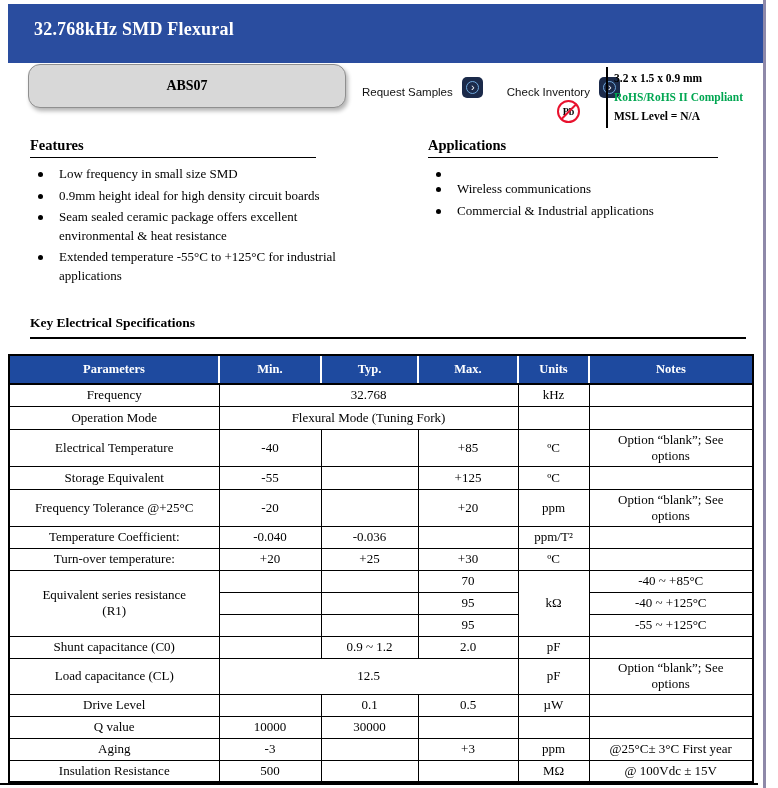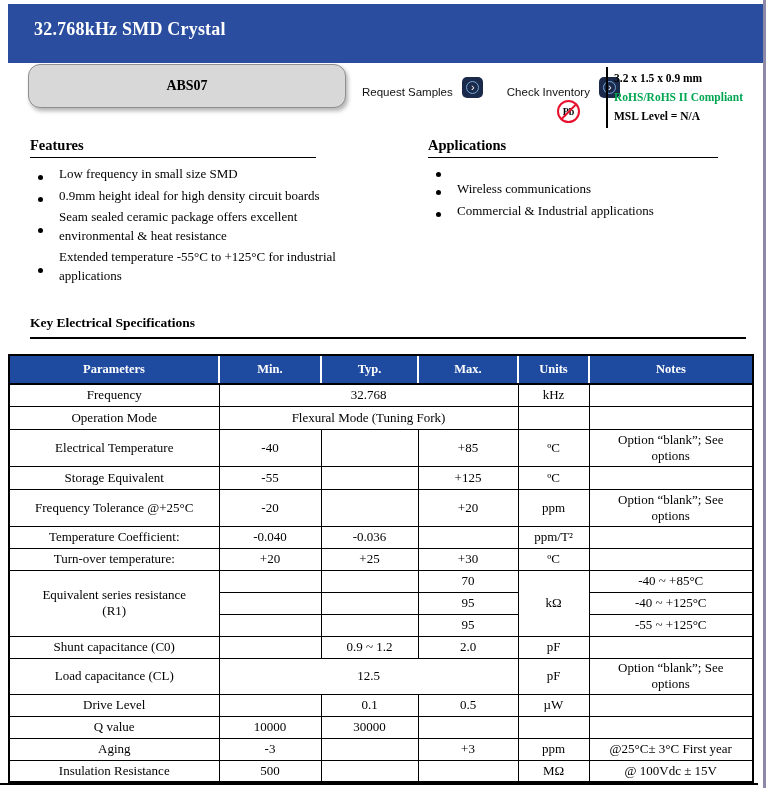--- a/index.html
+++ b/index.html
@@ -38,21 +38,21 @@
 
   
   .info-divider{position:absolute;left:606px;top:67px;width:2px;height:61px;background:#000;}
   .info-block{position:absolute;left:614px;top:69px;width:148px;font-size:11.5px;font-weight:bold;line-height:19px;}
   .info-block .rohs{color:var(--rohs-green,#00A651);}
 
   
   .section{position:absolute;}
   .section h2{margin:0;font-size:14.5px;font-weight:bold;padding-bottom:3px;border-bottom:1.5px solid #000;}
   .section ul{list-style:none;margin:7px 0 0 0;padding:0;}
-  .section li{display:flex;margin-bottom:3px;align-items:center;}
+  .section li{display:flex;margin-bottom:3px;}
   .section .dot{flex:0 0 5px;width:5px;height:5px;border-radius:50%;background:#000;margin:7px 16px 0 8px;}
   .section .li-text{font-size:13px;line-height:18.5px;white-space:pre-line;}
   .features{left:30px;top:137px;width:362px;}
   .features h2{width:286px;}
   .applications{left:428px;top:137px;width:300px;}
   .applications h2{width:290px;}
 
   
   .keyspecs-h{position:absolute;left:30px;top:315px;margin:0;font-size:13.5px;font-weight:bold;}
   .keyspecs-rule{position:absolute;left:30px;top:337px;width:716px;height:2px;background:#000;}
@@ -70,21 +70,21 @@
 </style>
 </head>
 <body>
 
 <div class="page">
 
   <div class="edge-right"></div>
   <div class="edge-bottom"></div>
 
   <div class="banner">
-    <h1>32.768kHz SMD Crystal</h1>
+    <h1>32.768kHz SMD Flexural</h1>
   </div>
 
   <div class="part-box">
     <span>ABS07</span>
   </div>
 
   <div class="actions">
     <span class="lbl">Request Samples</span>
     <span class="icon-btn">
         <span class="circ">›</span>

